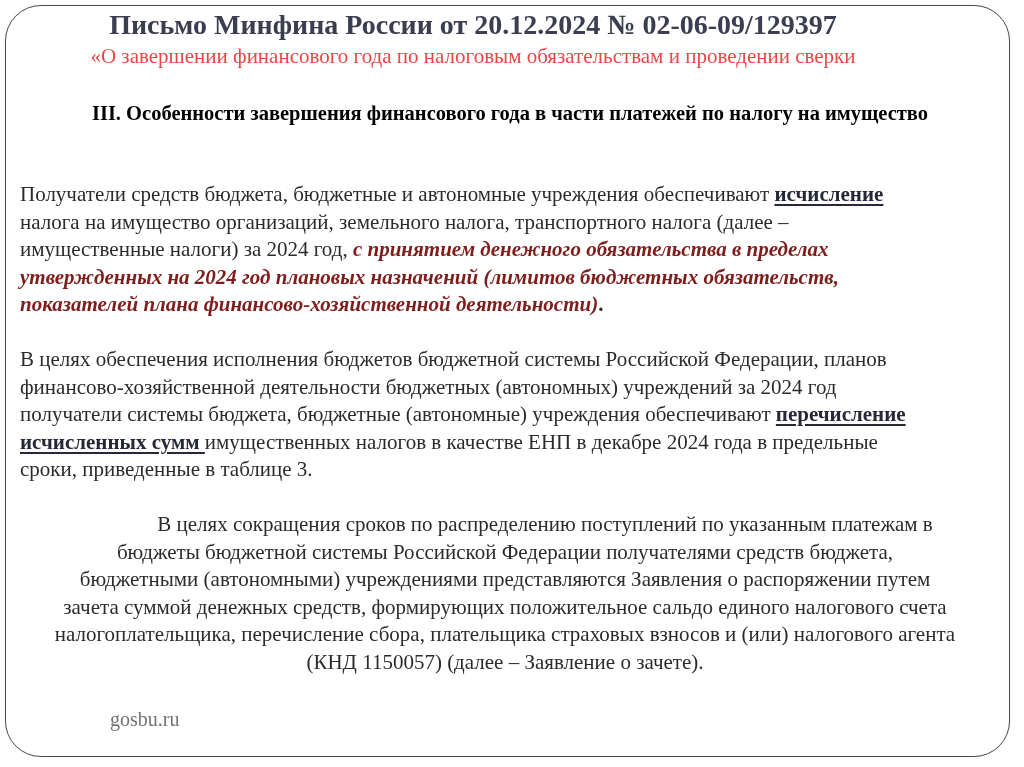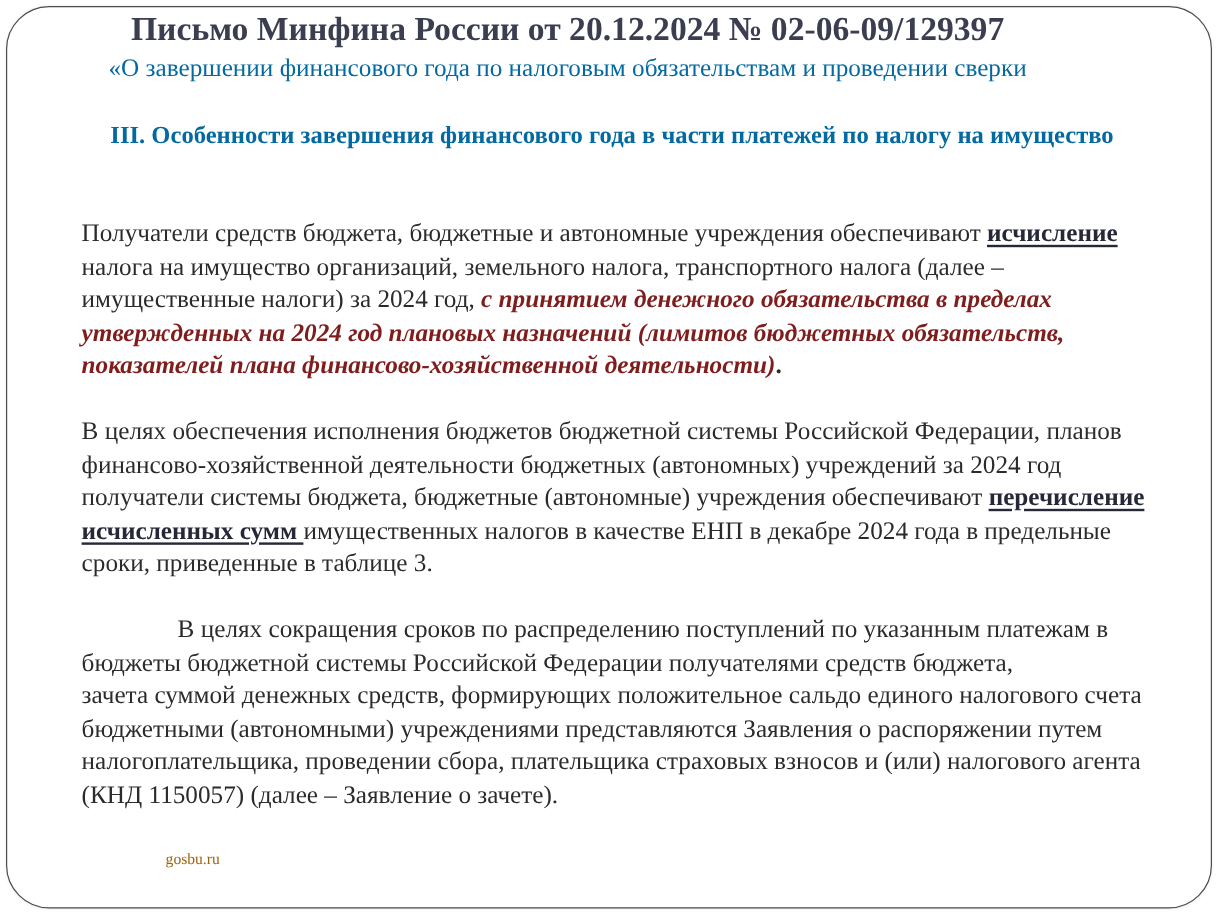--- a/index.html
+++ b/index.html
@@ -38,67 +38,66 @@
       white-space: nowrap;
     }
     .subtitle {
       position: absolute;
       left: 0;
       width: 946px;
       top: 43px;
       text-align: center;
       font-size: 21px;
       line-height: 27px;
-      color: #0369a1;
+      color: #ef4444;
     }
     .subtitle .line { display: block; white-space: nowrap; }
     .section-heading {
       position: absolute;
       left: 20px;
       width: 980px;
       top: 99px;
       text-align: center;
       font-weight: bold;
       font-size: 20.5px;
       line-height: 28px;
-      color: #0369a1;
+      color: #000000;
     }
     .section-heading .line { display: block; white-space: nowrap; }
     .para {
       position: absolute;
       left: 20px;
       width: 970px;
       font-size: 21px;
       line-height: 27.5px;
       color: #2b2b2e;
     }
-    .para .line { display: block; white-space: nowrap; margin-left: 48px; }
+    .para .line { display: block; white-space: nowrap; }
     .para-1 { top: 181px; }
     .para-2 { top: 346px; }
-    .para-3 { top: 511px; }
+    .para-3 { top: 511px; text-align: center; }
     .indent { padding-left: 80px; }
     .em-bold-italic {
       font-weight: bold;
       font-style: italic;
       color: #7f1d1d;
     }
     .strong-under {
       font-weight: bold;
       text-decoration: underline;
       text-decoration-thickness: 2px;
       text-underline-offset: 3px;
       color: #262838;
     }
     .footer {
       position: absolute;
       left: 110px;
       top: 708px;
-      font-size: 13px;
-      color: #a16207;
-      margin-left: 28px;
+      font-size: 20px;
+      color: #737373;
     }
   </style>
 </head>
 <body>
 
 <div class="frame"></div>
 
 <div class="title">Письмо Минфина России от 20.12.2024 № 02-06-09/129397</div>
 
 <div class="subtitle">
@@ -121,19 +120,19 @@
   <span class="line">В целях обеспечения исполнения бюджетов бюджетной системы Российской Федерации, планов</span>
   <span class="line">финансово-хозяйственной деятельности бюджетных (автономных) учреждений за 2024 год</span>
   <span class="line"><span>получатели системы бюджета, бюджетные (автономные) учреждения обеспечивают </span><span class="strong-under">перечисление</span></span>
   <span class="line"><span class="strong-under">исчисленных сумм </span><span>имущественных налогов в качестве ЕНП в декабре 2024 года в предельные</span></span>
   <span class="line">сроки, приведенные в таблице 3.</span>
 </div>
 
 <div class="para para-3">
   <span class="line indent">В целях сокращения сроков по распределению поступлений по указанным платежам в</span>
   <span class="line">бюджеты бюджетной системы Российской Федерации получателями средств бюджета,</span>
+  <span class="line">бюджетными (автономными) учреждениями представляются Заявления о распоряжении путем</span>
   <span class="line">зачета суммой денежных средств, формирующих положительное сальдо единого налогового счета</span>
-  <span class="line">бюджетными (автономными) учреждениями представляются Заявления о распоряжении путем</span>
-  <span class="line">налогоплательщика, проведении сбора, плательщика страховых взносов и (или) налогового агента</span>
+  <span class="line">налогоплательщика, перечисление сбора, плательщика страховых взносов и (или) налогового агента</span>
   <span class="line">(КНД 1150057) (далее – Заявление о зачете).</span>
 </div>
 
 <div class="footer">gosbu.ru</div>
 
 </body></html>

